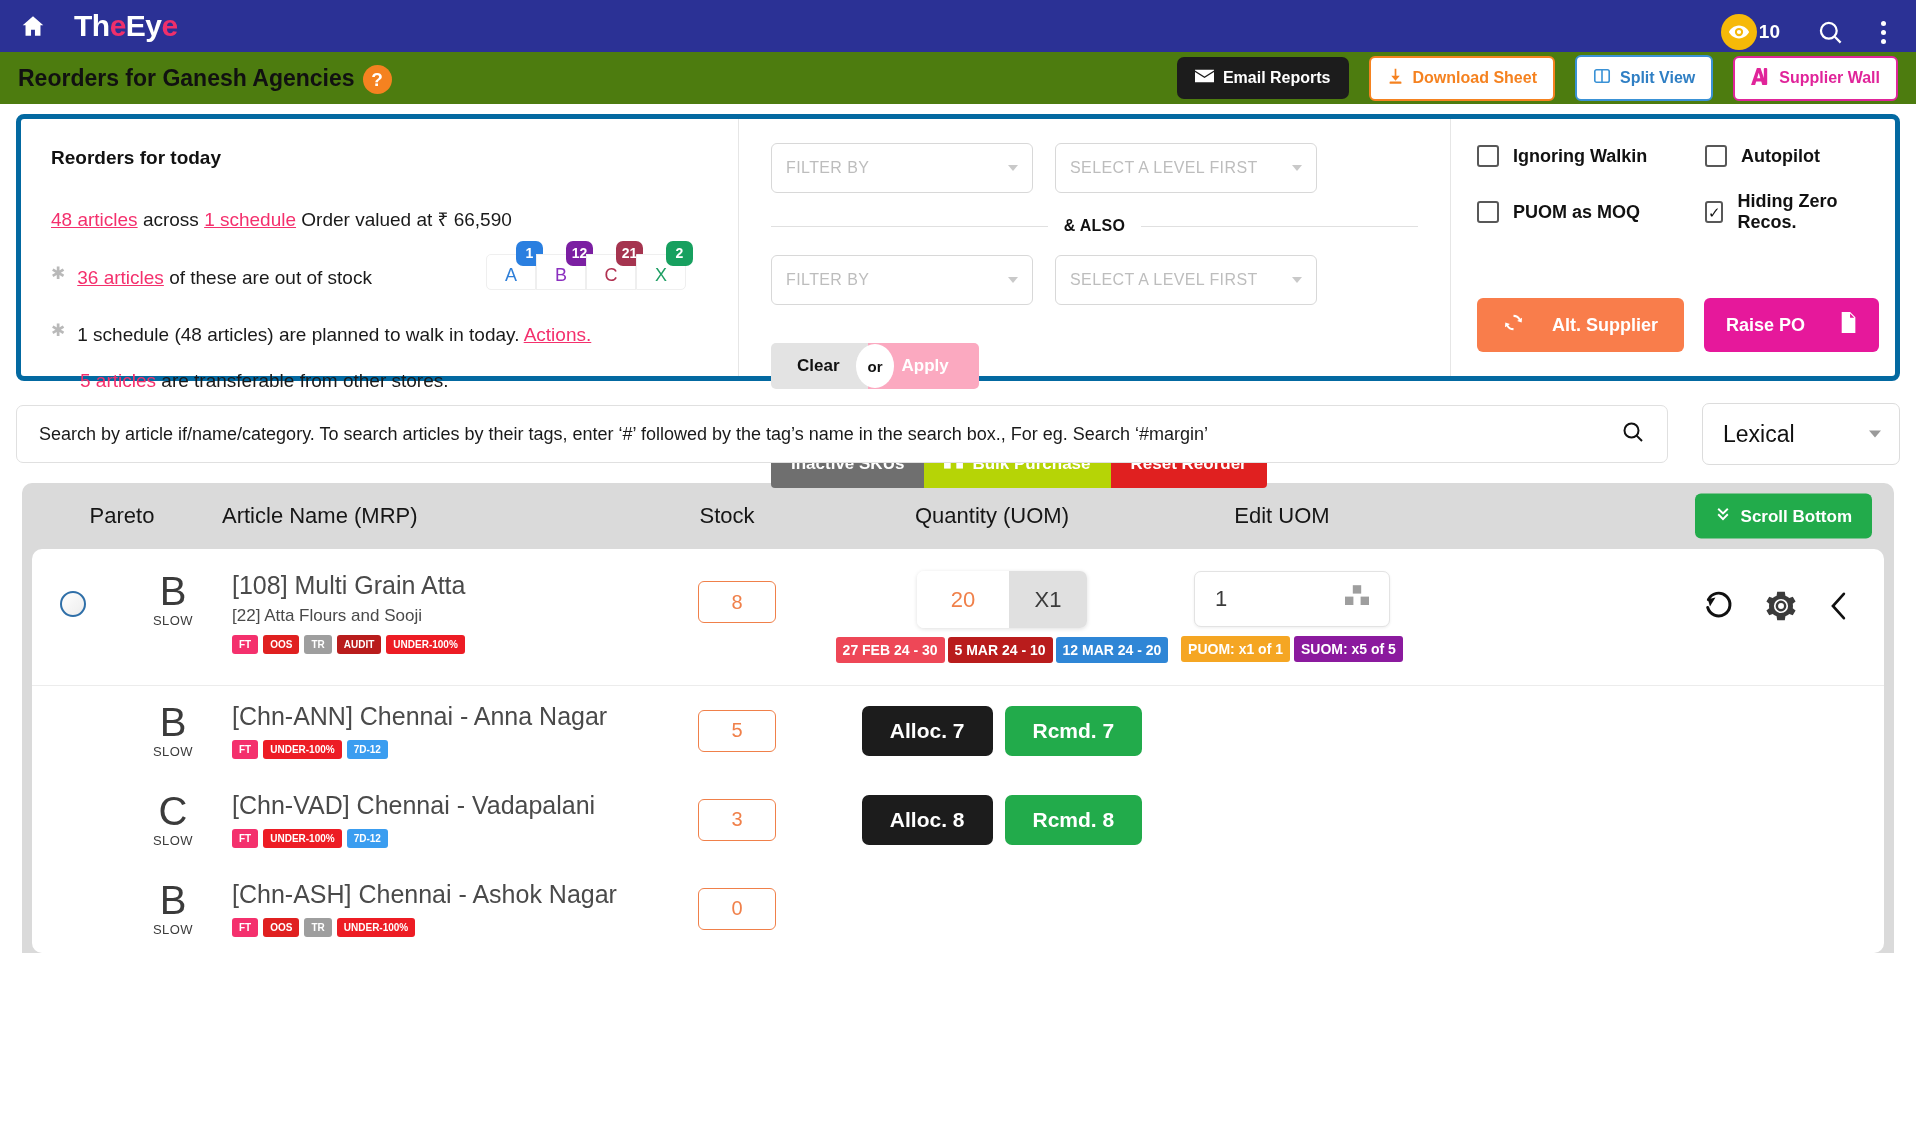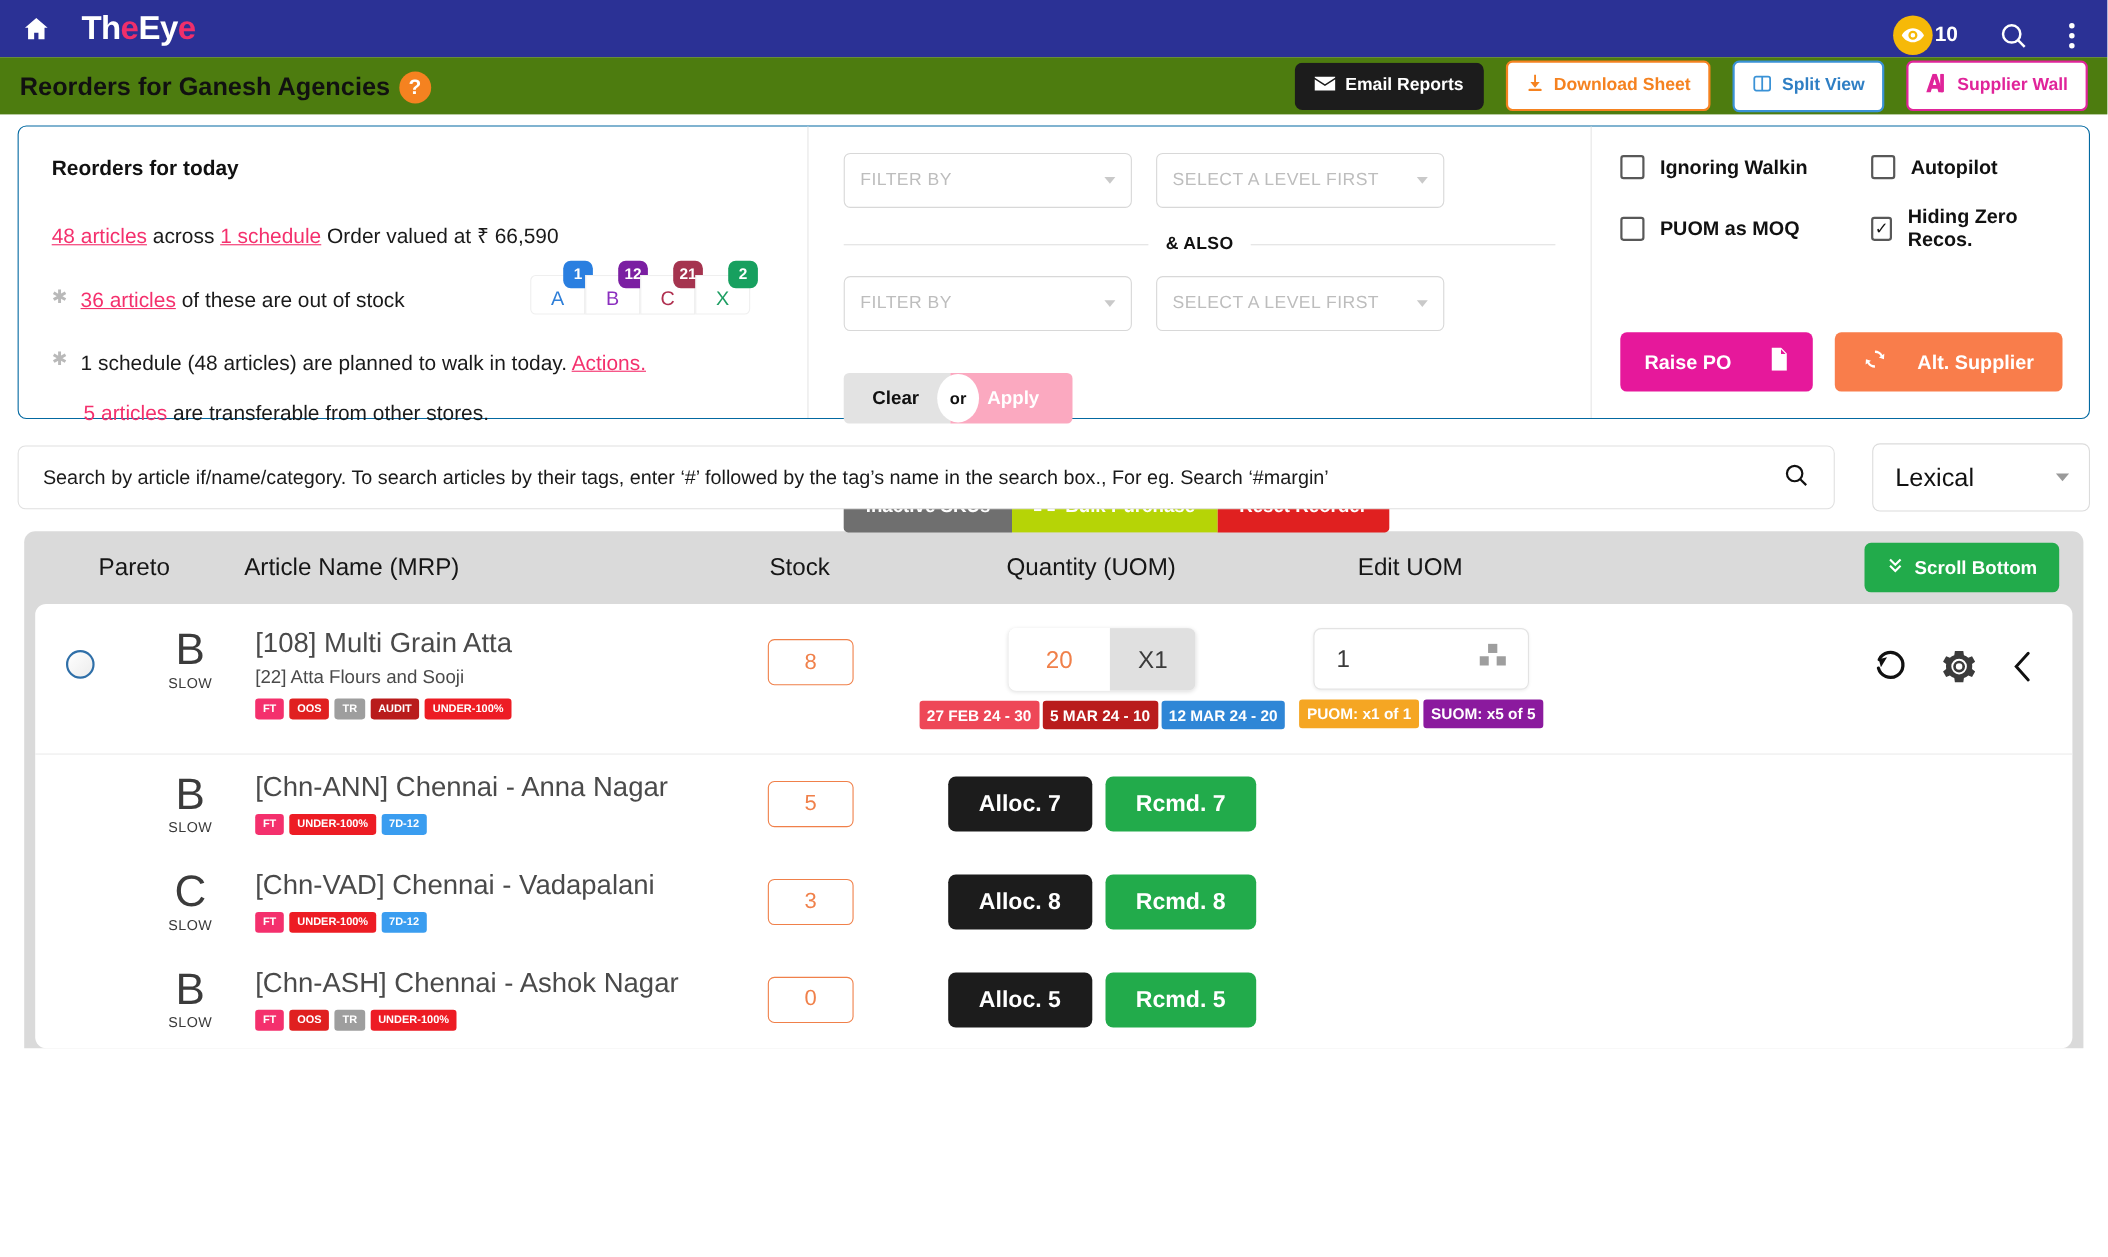--- a/index.html
+++ b/index.html
@@ -53,21 +53,21 @@
     font-family: "Liberation Sans", sans-serif;
   }
   .btn-dark { background: #1c1c1c; color: #fff; border-radius: 7px;}
   .btn-outline-orange { border-color: #f58220; color: #f58220; background: #fff; }
   .btn-outline-blue { border-color: #3a92d6; color: #2f7fc4; background: #fff; }
   .btn-outline-pink { border-color: #e0249a; color: #e0249a; background: #fff; }
 
   
   .panels {
     display: flex; margin: 10px 16px 0 16px;
-    border: 1px solid #0369a1; border-radius: 8px;
+    border: 5px solid #0369a1; border-radius: 8px;
     background: #fff; height: 267px;
   }
   .panel-left { width: 718px; border-right: 1px solid #e6e6e6; padding: 28px 30px; }
   .panel-mid { width: 712px; border-right: 1px solid #e6e6e6; padding: 24px 32px; position: relative;}
   .panel-right { flex: 1; padding: 26px 26px; position: relative; }
 
   .pl-title { font-size: 19px; font-weight: 700; color: #111; margin-bottom: 38px; }
   .pl-line { font-size: 19px; color: #1a1a1a; margin-bottom: 30px; line-height: 1.4;}
   .lnk { color: #f4306d; text-decoration: underline; }
   .lnk-plain { color: #f4306d; text-decoration: none; }
@@ -417,31 +417,31 @@
         <span class="box"></span>
         <span class="lbl">PUOM as MOQ</span>
       </label>
       <label class="chk">
         <span class="box">✓</span>
         <span class="lbl">Hiding Zero Recos.</span>
       </label>
     </div>
 
     <div class="right-btns">
+      <div class="rb rb-orange">
+        <span><svg width="21" height="21" viewBox="0 0 20 20" fill="#ffffff">
+              <path d="M10 2.6a7.4 7.4 0 0 1 6.5 3.9l1.6-1.1-.3 4.6-4.4-1.4 1.6-1.1A5.3 5.3 0 0 0 10 4.7zM10 17.4a7.4 7.4 0 0 1-6.5-3.9l-1.6 1.1.3-4.6 4.4 1.4-1.6 1.1A5.3 5.3 0 0 0 10 15.3z"></path>
+            </svg></span>
+        <span>Alt. Supplier</span>
+      </div>
       <div class="rb rb-pink">
         <span>Raise PO</span>
         <span><svg width="18" height="21" viewBox="0 0 16 20" fill="#ffffff">
               <path d="M2 0h8l5 5v15H2zM10 1.5V5.5h4z"></path>
             </svg></span>
-      </div>
-      <div class="rb rb-orange">
-        <span><svg width="21" height="21" viewBox="0 0 20 20" fill="#ffffff">
-              <path d="M10 2.6a7.4 7.4 0 0 1 6.5 3.9l1.6-1.1-.3 4.6-4.4-1.4 1.6-1.1A5.3 5.3 0 0 0 10 4.7zM10 17.4a7.4 7.4 0 0 1-6.5-3.9l-1.6 1.1.3-4.6 4.4 1.4-1.6 1.1A5.3 5.3 0 0 0 10 15.3z"></path>
-            </svg></span>
-        <span>Alt. Supplier</span>
       </div>
     </div>
   </div>
 </div>
 
 <div class="searchrow">
   <div class="searchbox">
     <input type="text" placeholder="Search by article if/name/category. To search articles by their tags, enter ‘#’ followed by the tag’s name in the search box., For eg. Search ‘#margin’" style="">
     <span>
       <svg width="24" height="24" viewBox="0 0 24 24" fill="none" stroke="#111" stroke-width="2">
@@ -599,20 +599,16 @@
         <div class="tags">
           <span class="tag" style="background:#f4306d">FT</span>
           <span class="tag" style="background:#e02020">OOS</span>
           <span class="tag" style="background:#9e9e9e">TR</span>
           <span class="tag" style="background:#ed1c24">UNDER-100%</span>
         </div>
       </div>
       <div class="c-stock" style="padding-top:0;">
         <span class="stockbox">0</span>
       </div>
-      <div class="c-allocrec">
-        <span class="alloc">Alloc. 5</span>
-        <span class="rcmd">Rcmd. 5</span>
-      </div>
     </div>
 
   </div>
 </div>
 
 </body></html>

